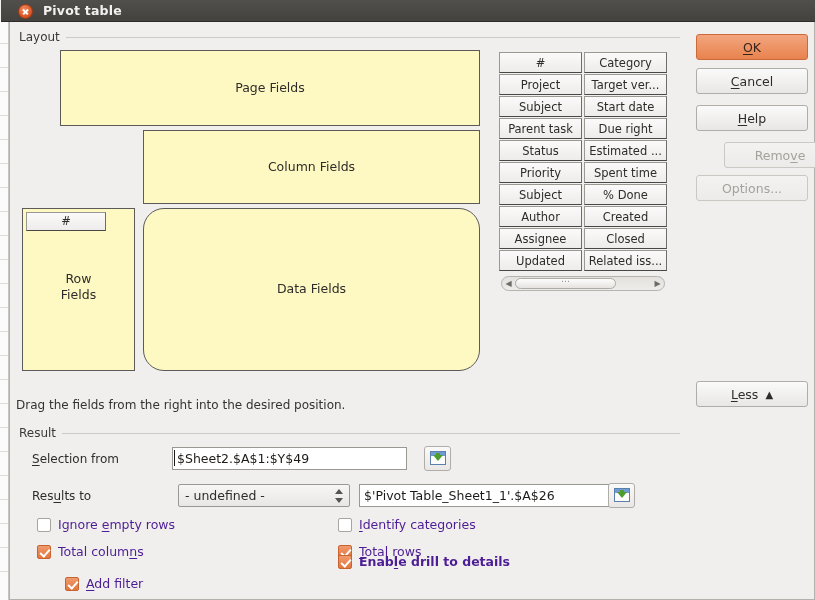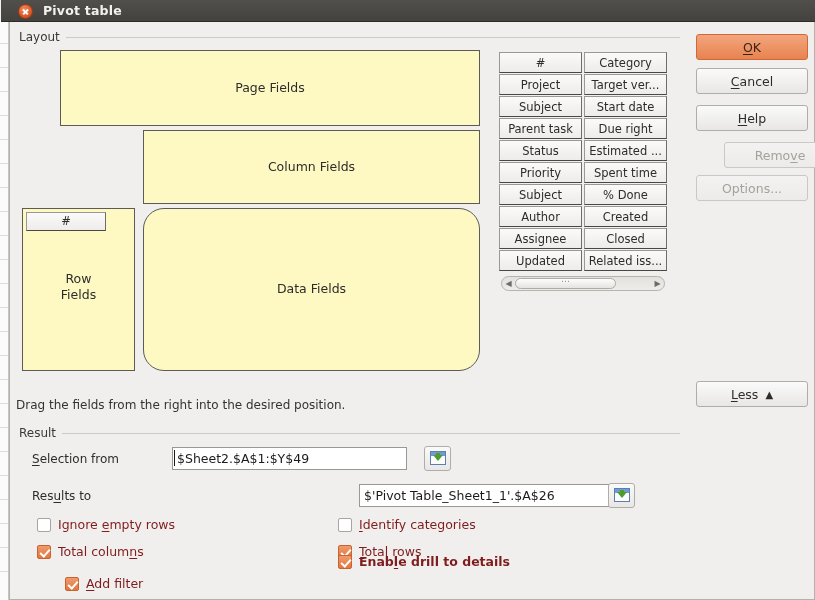--- a/index.html
+++ b/index.html
@@ -221,21 +221,21 @@
   #dd-results .spin::before, #dd-results .spin::after {
     content: ""; position: absolute; left: 0; width: 0; height: 0;
     border-left: 4px solid transparent; border-right: 4px solid transparent;
   }
   #dd-results .spin::before { top: 1px;  border-bottom: 5px solid #55524f; }
   #dd-results .spin::after  { top: 10px; border-top: 5px solid #55524f; }
 
   
   .cb {
     position: absolute; display: flex; align-items: center;
-    font-size: 12.5px; color: #7f1d1d; cursor: pointer;
+    font-size: 12.5px; color: #4c1d95; cursor: pointer;
   }
   .cb .box {
     width: 14px; height: 14px; margin-right: 7px; border-radius: 2px;
     background: #ffffff; border: 1px solid #a8a4a0;
     position: relative; flex: none;
   }
   .cb.on .box {
     background: linear-gradient(to bottom, #f09a6d 0%, #e3763d 100%);
     border-color: #c6632f;
   }
@@ -366,20 +366,24 @@
   <input class="tin" id="in-selection" value="$Sheet2.$A$1:$Y$49" style="">
   <div id="caret"></div>
   <div class="shrinkbtn" id="shrink-1">
     <div class="win"></div>
       <div class="stem"></div>
       <div class="arrowdn"></div>
   </div>
 
   <div class="rowlbl" style="left:22px; top:489px;">
     Res<span class="u">u</span>lts to</div>
+  <div id="dd-results">
+    <span>- undefined -</span>
+    <span class="spin"></span>
+  </div>
   <input class="tin" id="in-results" value="$'Pivot Table_Sheet1_1'.$A$26" style="">
   <div class="shrinkbtn" id="shrink-2">
     <div class="win"></div>
       <div class="stem"></div>
       <div class="arrowdn"></div>
   </div>
 
   <div id="cbwrap">
       <div class="cb" style="left: 27px; top: 517px;">
         <span class="box"></span>

